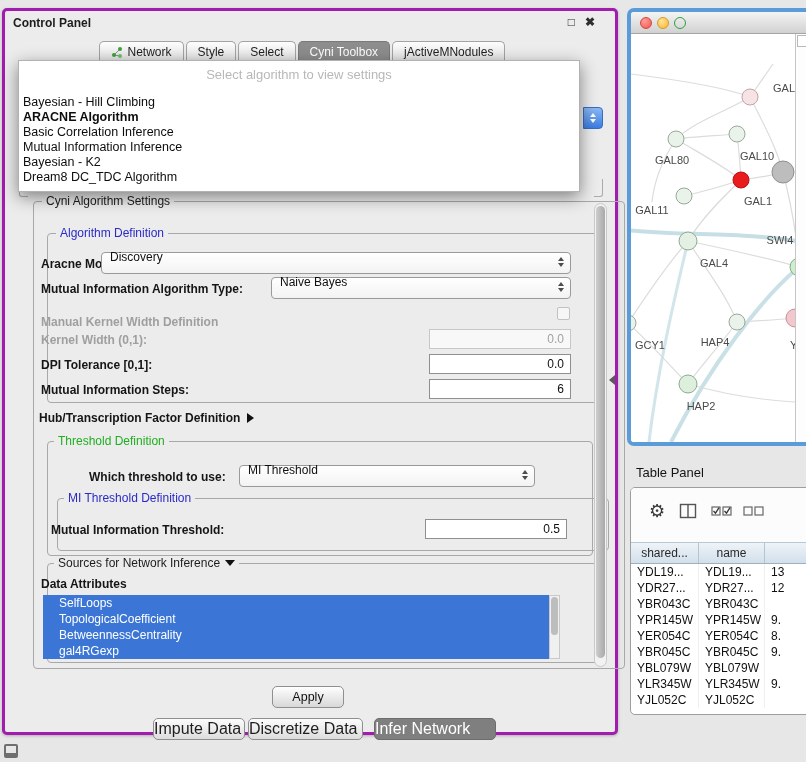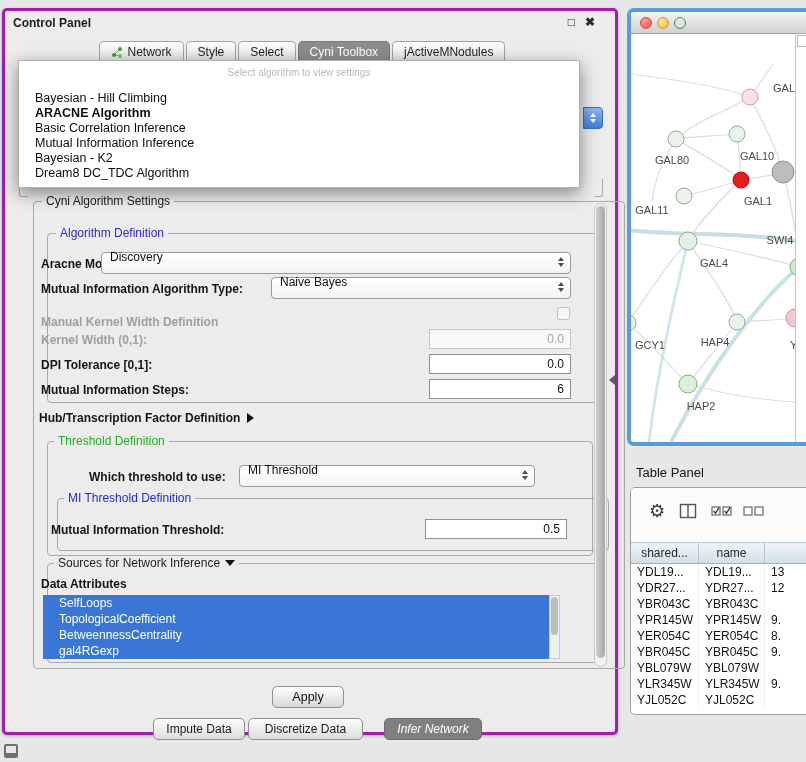--- a/index.html
+++ b/index.html
@@ -26,22 +26,22 @@
   #combo-cap i{width:0;height:0;border-left:3px solid transparent;border-right:3px solid transparent;display:block;}
   #combo-cap i.up{border-bottom:4px solid #fff;}
   #combo-cap i.dn{border-top:4px solid #fff;}
   .frag{position:absolute;width:9px;height:18px;z-index:1;}
   .frag.l{border-left:1px solid #ababab;border-bottom:1px solid #ababab;border-radius:0 0 0 3px;}
   .frag.r{border-right:1px solid #ababab;border-bottom:1px solid #ababab;border-radius:0 0 3px 0;}
 
   
   #algo-popup{position:absolute;left:16px;top:52px;width:562px;background:#ffffff;border:1px solid #b2b2b2;
     box-shadow:0 5px 16px rgba(0,0,0,.45);z-index:40;padding:4px 0 6px;}
-  .popup-placeholder{font-size:10px;color:#b8b8b8;text-align:center;padding:2px 0 13px;}
-  .popup-item{font-size:12.5px;color:#0d0d0d;line-height:15px;height:15px;padding-left:16px;white-space:nowrap;}
+  .popup-placeholder{font-size:13px;color:#b8b8b8;text-align:center;padding:2px 0 13px;}
+  .popup-item{font-size:12.5px;color:#0d0d0d;line-height:15px;height:15px;padding-left:4px;white-space:nowrap;}
   .popup-item.bold{font-weight:bold;}
 
   
   .group{position:absolute;border:1px solid #a8a8a8;border-radius:4px;margin-left:16px;}
   .legend{position:absolute;top:-8px;left:8px;background:#ececec;padding:0 4px;font-size:12px;color:#1c1c1c;white-space:nowrap;}
   .legend.blue{color:#2a2ac8;}
   .legend.green{color:#1fae1f;}
   .flabel{position:absolute;font-size:12px;font-weight:bold;color:#151515;white-space:nowrap;}
   .flabel.disabled{color:#9f9f9f;}
 
@@ -70,21 +70,21 @@
   #attr-scrollbar .thumb{margin:1px;height:38px;background:#bdbdbd;border-radius:4px;}
 
   #settings-scrollbar{position:absolute;left:589px;top:192px;width:13px;height:464px;background:#f2f2f2;
     border:1px solid #c9c9c9;border-radius:7px;}
   #settings-scrollbar .thumb{position:absolute;left:1px;top:2px;width:9px;height:452px;
     background:linear-gradient(90deg,#cdcdcd,#a9a9a9);border-radius:5px;}
 
   #apply-btn{position:absolute;left:267px;top:675px;width:72px;height:22px;display:flex;align-items:center;justify-content:center;
     background:linear-gradient(#fefefe,#d8d8d8);border:1px solid #8f8f8f;border-radius:5px;font-size:12.5px;color:#111;}
 
-  .btab{position:absolute;top:707px;height:22px;display:flex;align-items:center;justify-content:center;font-size:12px;
+  .btab{position:absolute;top:707px;height:22px;display:flex;align-items:center;font-size:16px;
     background:linear-gradient(#fcfcfc,#dddddd);border:1px solid #8f8f8f;border-radius:5px;color:#1e1e1e;white-space:nowrap;}
   .btab.active{background:#7f7f7f;color:#fff;border-color:#6d6d6d;}
 
   #collapse-arrow{position:absolute;left:604px;top:364px;width:0;height:0;border-top:5px solid transparent;
     border-bottom:5px solid transparent;border-right:6px solid #5a5a5a;}
 
   
   #net-window{position:absolute;left:627px;top:8px;width:188px;height:438px;border:4px solid #5b9bd8;
     border-radius:7px;background:#fff;overflow:hidden;}
   #net-titlebar{height:22px;background:linear-gradient(#f4f4f4,#d1d1d1);border-bottom:1px solid #a6a6a6;position:relative;}
@@ -238,21 +238,21 @@
     </div>
 
     <div id="apply-btn">Apply</div>
 
     <div class="btab" style="left:148px;width:92px;">
       <span>Impute Data</span>
     </div>
     <div class="btab" style="left:243px;width:115px;">
       <span>Discretize Data</span>
     </div>
-    <div class="btab active" style="left:379px;width:98px;font-style:italic;">
+    <div class="btab active" style="left:369px;width:122px;">
       <span>Infer Network</span>
     </div>
 
     <div id="collapse-arrow"></div>
   </div>
 
   <div id="algo-popup" style="left:18px;top:60px;">
     <div class="popup-placeholder">Select algorithm to view settings</div>
     <div class="popup-item">Bayesian - Hill Climbing</div>
     <div class="popup-item bold">ARACNE Algorithm</div>

